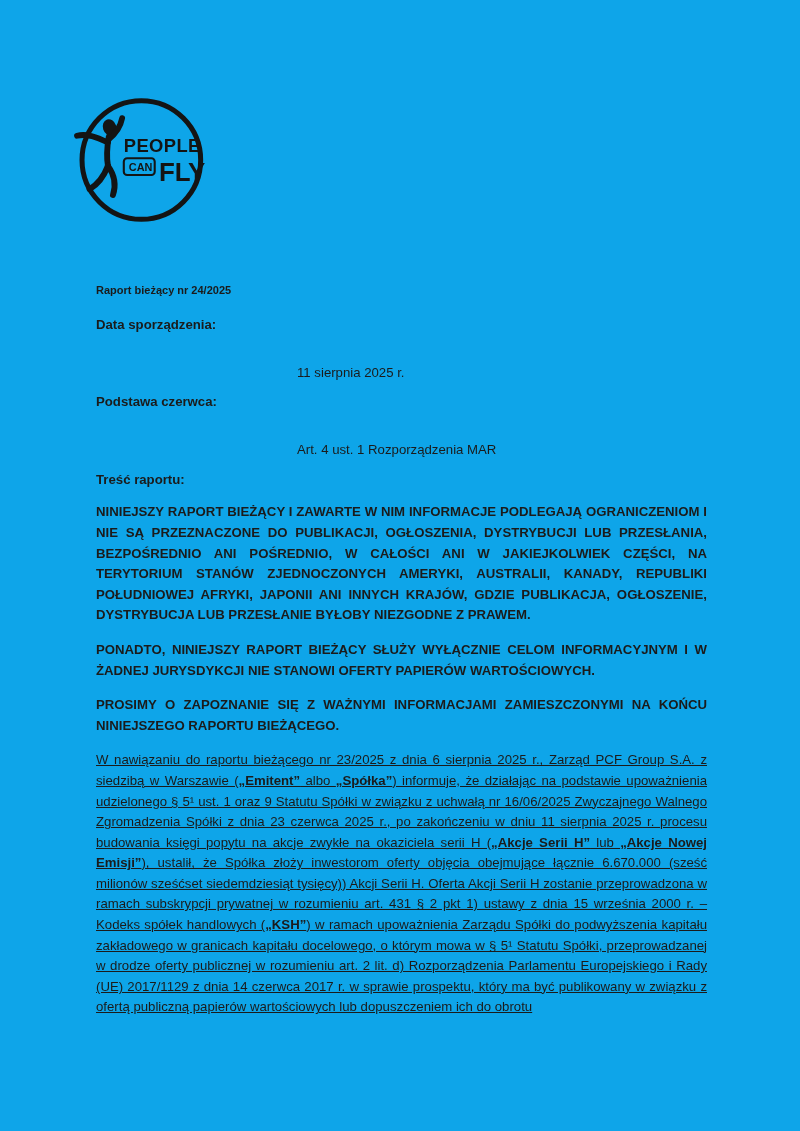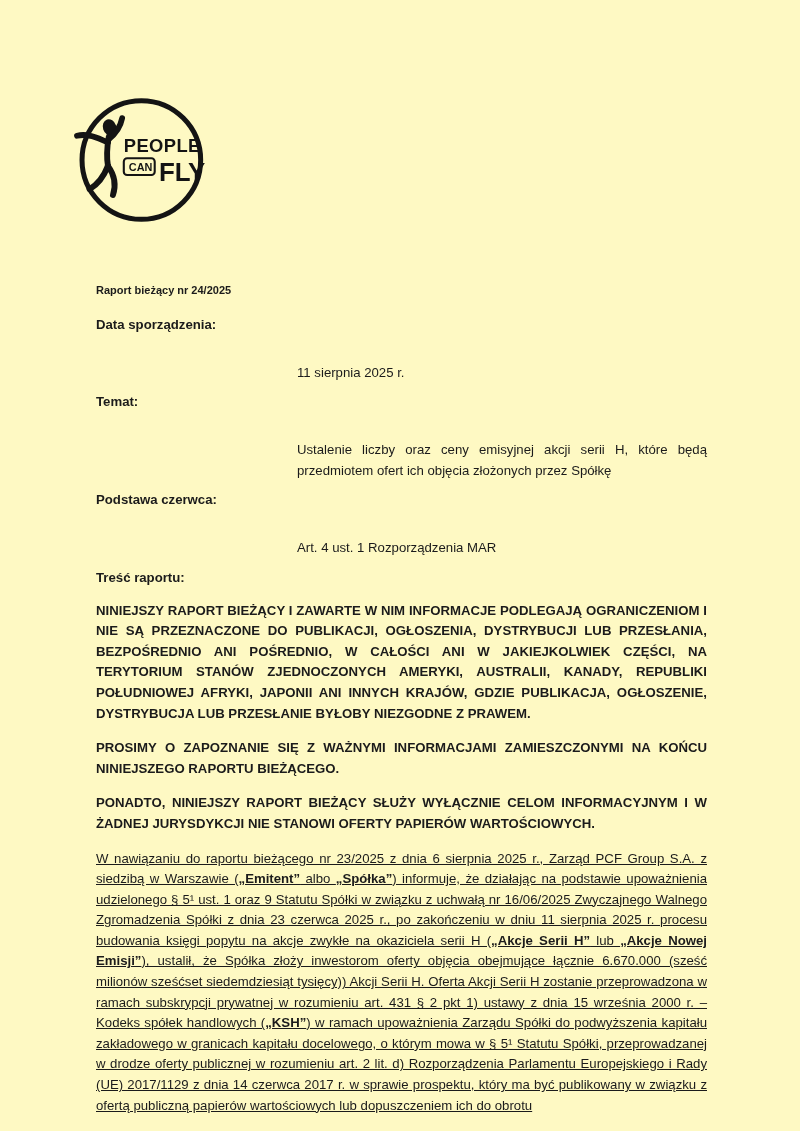--- a/index.html
+++ b/index.html
@@ -7,21 +7,21 @@
   body {
     width: 800px; height: 1131px;
     background: #ffffff;
     color: #1b1b1b;
     font-family: "Liberation Sans", sans-serif;
   }
   .page {
     position: relative;
     width: 800px; height: 1131px;
     overflow: hidden;
-    background: #fef9c3;
+    background: #0ea5e9;
   }
   .logo {
     position: absolute;
     left: 60px; top: 94px;
     width: 156px; height: 132px;
   }
   .logo svg text {
     font-family: "Liberation Sans", sans-serif;
     fill: #141414;
   }
@@ -78,32 +78,28 @@
 
   <div class="content">
 
     <h1 class="title">Raport bieżący nr 24/2025</h1>
 
     <div class="field-row">
       <div class="field-label">Data sporządzenia:</div>
       <div class="field-value">11 sierpnia 2025 r.</div>
     </div>
 
-    <div class="field-row">
-      <div class="field-label">Temat:</div>
-      <div class="field-value">Ustalenie liczby oraz ceny emisyjnej akcji serii H, które będą przedmiotem ofert ich objęcia złożonych przez Spółkę</div>
-    </div>
 
     <div class="field-row">
       <div class="field-label">Podstawa czerwca:</div>
       <div class="field-value">Art. 4 ust. 1 Rozporządzenia MAR</div>
     </div>
 
     <div class="section-label">Treść raportu:</div>
 
     <p class="disclaimer">NINIEJSZY RAPORT BIEŻĄCY I ZAWARTE W NIM INFORMACJE PODLEGAJĄ OGRANICZENIOM I NIE SĄ PRZEZNACZONE DO PUBLIKACJI, OGŁOSZENIA, DYSTRYBUCJI LUB PRZESŁANIA, BEZPOŚREDNIO ANI POŚREDNIO, W CAŁOŚCI ANI W JAKIEJKOLWIEK CZĘŚCI, NA TERYTORIUM STANÓW ZJEDNOCZONYCH AMERYKI, AUSTRALII, KANADY, REPUBLIKI POŁUDNIOWEJ AFRYKI, JAPONII ANI INNYCH KRAJÓW, GDZIE PUBLIKACJA, OGŁOSZENIE, DYSTRYBUCJA LUB PRZESŁANIE BYŁOBY NIEZGODNE Z PRAWEM.</p>
+    <p class="disclaimer">PONADTO, NINIEJSZY RAPORT BIEŻĄCY SŁUŻY WYŁĄCZNIE CELOM INFORMACYJNYM I W ŻADNEJ JURYSDYKCJI NIE STANOWI OFERTY PAPIERÓW WARTOŚCIOWYCH.</p>
     <p class="disclaimer">PROSIMY O ZAPOZNANIE SIĘ Z WAŻNYMI INFORMACJAMI ZAMIESZCZONYMI NA KOŃCU NINIEJSZEGO RAPORTU BIEŻĄCEGO.</p>
-    <p class="disclaimer">PONADTO, NINIEJSZY RAPORT BIEŻĄCY SŁUŻY WYŁĄCZNIE CELOM INFORMACYJNYM I W ŻADNEJ JURYSDYKCJI NIE STANOWI OFERTY PAPIERÓW WARTOŚCIOWYCH.</p>
 
     <p class="bodypar"><span>W nawiązaniu do raportu bieżącego nr 23/2025 z dnia 6 sierpnia 2025 r., Zarząd PCF Group S.A. z siedzibą w Warszawie (</span><span class="b">„Emitent”</span><span> albo </span><span class="b">„Spółka”</span><span>) informuje, że działając na podstawie upoważnienia udzielonego § 5¹ ust. 1 oraz 9 Statutu Spółki w związku z uchwałą nr 16/06/2025 Zwyczajnego Walnego Zgromadzenia Spółki z dnia 23 czerwca 2025 r., po zakończeniu w dniu 11 sierpnia 2025 r. procesu budowania księgi popytu na akcje zwykłe na okaziciela serii H (</span><span class="b">„Akcje Serii H”</span><span> lub </span><span class="b">„Akcje Nowej Emisji”</span><span>), ustalił, że Spółka złoży inwestorom oferty objęcia obejmujące łącznie 6.670.000 (sześć milionów sześćset siedemdziesiąt tysięcy)) Akcji Serii H. Oferta Akcji Serii H zostanie przeprowadzona w ramach subskrypcji prywatnej w rozumieniu art. 431 § 2 pkt 1) ustawy z dnia 15 września 2000 r. – Kodeks spółek handlowych (</span><span class="b">„KSH”</span><span>) w ramach upoważnienia Zarządu Spółki do podwyższenia kapitału zakładowego w granicach kapitału docelowego, o którym mowa w § 5¹ Statutu Spółki, przeprowadzanej w drodze oferty publicznej w rozumieniu art. 2 lit. d) Rozporządzenia Parlamentu Europejskiego i Rady (UE) 2017/1129 z dnia 14 czerwca 2017 r. w sprawie prospektu, który ma być publikowany w związku z ofertą publiczną papierów wartościowych lub dopuszczeniem ich do obrotu</span></p>
 
   </div>
 </div>
 
 </body></html>

